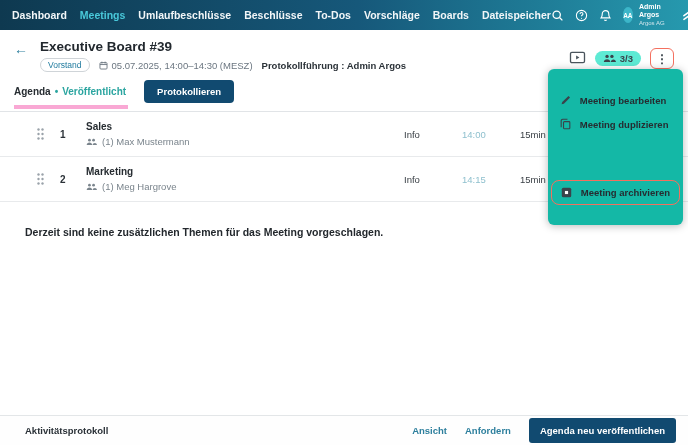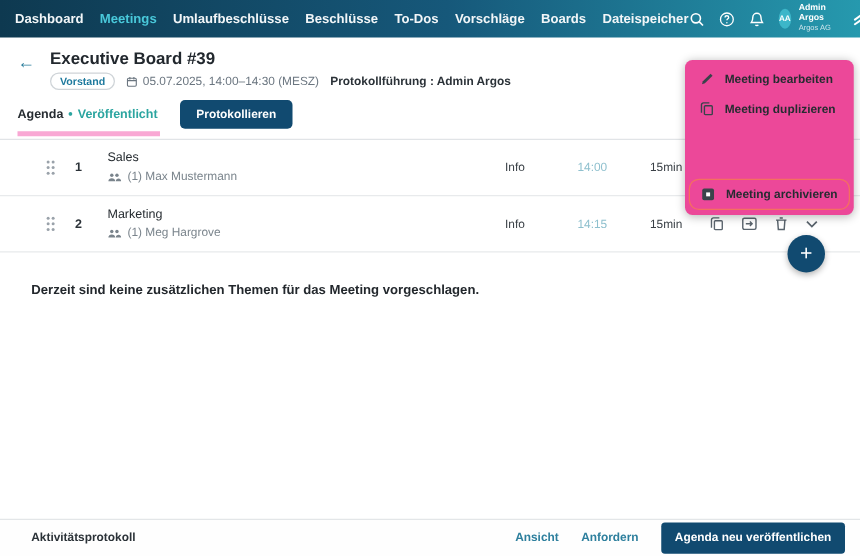--- a/index.html
+++ b/index.html
@@ -32,21 +32,21 @@
   .user-org  { font-size:6px; color:#cfe5ec; }
   .brand { display:flex; align-items:center; gap:4px; font-size:11.5px; font-weight:700; margin-left:4px; }
 
   
   .page-header { display:flex; justify-content:space-between; padding:9px 14px 2px 14px; }
   .ph-left { display:flex; gap:12px; }
   .back-arrow { color:#2d7f9d; font-size:14px; font-weight:700; margin-top:2px; cursor:pointer; }
   .meeting-title { font-size:13.5px; font-weight:700; color:#22282e; }
   .meta-row { display:flex; align-items:center; gap:9px; margin-top:4px; }
   .badge {
-    font-size:8.5px; font-weight:700; color:#1f7a9e;
+    font-size:8.5px; font-weight:400; color:#1f7a9e;
     border:1px solid #cfd4d8; border-radius:9px; padding:1px 7px;
   }
   .datetime { display:flex; align-items:center; gap:4px; font-size:9.5px; color:#6b7680; }
   .protocol { font-size:9.5px; color:#2b3238; font-weight:700; }
   .protocol b { font-weight:700; }
   .header-actions { display:flex; align-items:center; gap:9px; padding-top:5px; }
   .present-btn { color:#4a545c; cursor:pointer; }
   .attendance-pill {
     background:#5eead4; border-radius:10px; padding:2px 8px;
     display:flex; align-items:center; gap:4px;
@@ -77,41 +77,41 @@
   }
 
   
   .agenda-row {
     display:flex; align-items:center;
     padding:9px 20px 9px 36px; border-bottom:1px solid #e8eaec;
   }
   .drag-handle { width:12px; margin-right:12px; color:#9aa2aa; cursor:grab; }
   .row-num { width:26px; font-size:10px; font-weight:700; color:#2b3238; }
   .row-main { flex:1; }
-  .row-title { font-size:10px; font-weight:400; color:#262c31; }
+  .row-title { font-size:10px; font-weight:700; color:#262c31; }
   .row-people { display:flex; align-items:center; gap:5px; margin-top:4px; font-size:9.5px; color:#7a848c; }
   .col-type { width:58px; font-size:9.5px; color:#3a4046; }
   .col-time { width:58px; font-size:9.5px; color:#8fc0ce; }
   .col-dur  { width:48px; font-size:9.5px; color:#3a4046; }
   .row-icons { width:100px; display:flex; gap:14px; align-items:center; color:#5a646d; }
   .row-icon { cursor:pointer; color:#5a646d; }
 
   
   .empty-message { margin:24px 25px; font-size:10.5px; font-weight:700; color:#23282d; }
   .fab {
     position:absolute; top:188px; right:28px; width:30px; height:30px;
     border-radius:50%; border:none; background:#114a70; color:#fff;
     font-size:17px; line-height:28px; cursor:pointer;
     box-shadow:0 2px 5px rgba(0,0,0,.3);
   }
 
   
   .dropdown {
-    position:absolute; top:48px; right:5px; z-index:50;
-    background:#ec4899; border-radius:6px; padding:4px 3px;
+    position:absolute; top:69px; right:5px; z-index:50;
+    background:#14b8a6; border-radius:6px; padding:20px 3px;
     box-shadow:0 1px 8px rgba(0,0,0,.28); min-width:94px;
   }
   .menu-item {
     display:flex; align-items:center; gap:9px;
     padding:6px 9px; font-size:9.5px; font-weight:600; color:#262c31;
     white-space:nowrap; cursor:pointer; border-radius:8px;
   }
   .menu-item .mi-icon { color:#3a434b; }
   .menu-item.annotated { border:1.5px solid #f4705f;margin-top:44px; }
 

